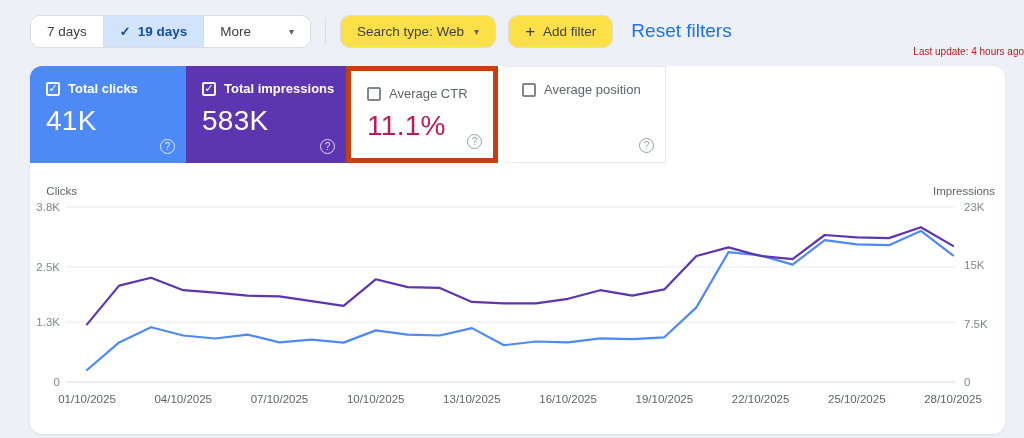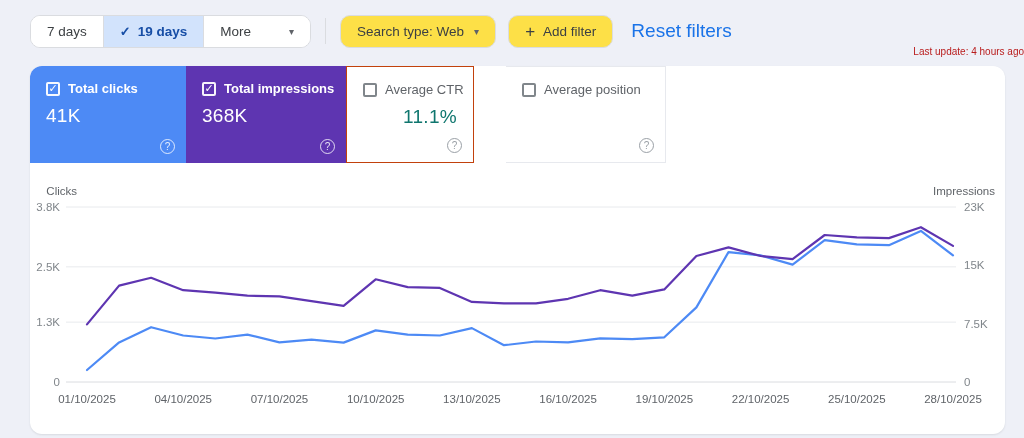--- a/index.html
+++ b/index.html
@@ -53,35 +53,35 @@
     position:absolute; left:30px; top:66px; width:975px; height:368px;
     background:#fff; border-radius:12px;
     box-shadow:0 1px 2px rgba(60,64,67,.12);
   }
   
   .tile {
     position:absolute; top:0; height:97px; cursor:pointer; padding:15px 16px;
   }
   .tile-clicks      { left:0;   width:156px; border-top-left-radius:12px; }
   .tile-impressions { left:156px; width:160px; }
-  .tile-ctr         { left:316px; width:128px; background:#fff; border:1px solid #c2410c;text-align:right; }
+  .tile-ctr         { left:316px; width:152px; background:#fff; border:5px solid #c2410c; }
   .tile-position    { left:476px; width:160px; background:#fff; border:1px solid #e7e9ee; border-left:none; }
   .tile-head { display:flex; align-items:center; gap:8px; }
   .cbox {
     width:14px; height:14px; border:2px solid rgba(255,255,255,.95);
     border-radius:2px; display:flex; align-items:center; justify-content:center;
     font-size:11px; line-height:1; color:#fff; flex:0 0 auto;
   }
   .tile-white .cbox { border-color:#80868b; color:transparent; }
   .cbox .ck { display:none; }
   .cbox.checked .ck { display:block; }
   .tile-label { font-size:13px; font-weight:bold; color:#fff; white-space:nowrap; }
   .tile-white .tile-label { color:#5f6368; font-weight:normal; }
-  .tile-value { margin-top:9px; font-size:19px; color:#fff; letter-spacing:.3px; }
-  .tile-white .tile-value { color:#0f766e; }
+  .tile-value { margin-top:9px; font-size:28px; color:#fff; letter-spacing:.3px; }
+  .tile-white .tile-value { color:#be185d; }
   .help-icon {
     position:absolute; right:11px; bottom:9px; width:15px; height:15px;
     border:1.3px solid rgba(255,255,255,.8); border-radius:50%;
     font-size:10px; color:rgba(255,255,255,.85);
     display:flex; align-items:center; justify-content:center; cursor:pointer;
   }
   .tile-white .help-icon { border-color:#9aa0a6; color:#9aa0a6; }
   
   .chart-wrap { position:absolute; left:0; top:119px; width:975px; height:249px; }
   svg text { font-family:"Liberation Sans", sans-serif; }
@@ -136,21 +136,21 @@
     <div class="help-icon">?</div>
   </div>
 
   <div class="tile tile-impressions" style="background: rgb(94, 53, 177);">
     <div class="tile-head">
       <span class="cbox checked">
           <span class="ck">✓</span>
         </span>
       <span class="tile-label">Total impressions</span>
     </div>
-    <div class="tile-value">368K</div>
+    <div class="tile-value">583K</div>
     <div class="help-icon">?</div>
   </div>
 
   <div class="tile tile-ctr tile-white">
     <div class="tile-head">
       <span class="cbox"></span>
       <span class="tile-label">Average CTR</span>
     </div>
     <div class="tile-value">11.1%</div>
     <div class="help-icon">?</div>

